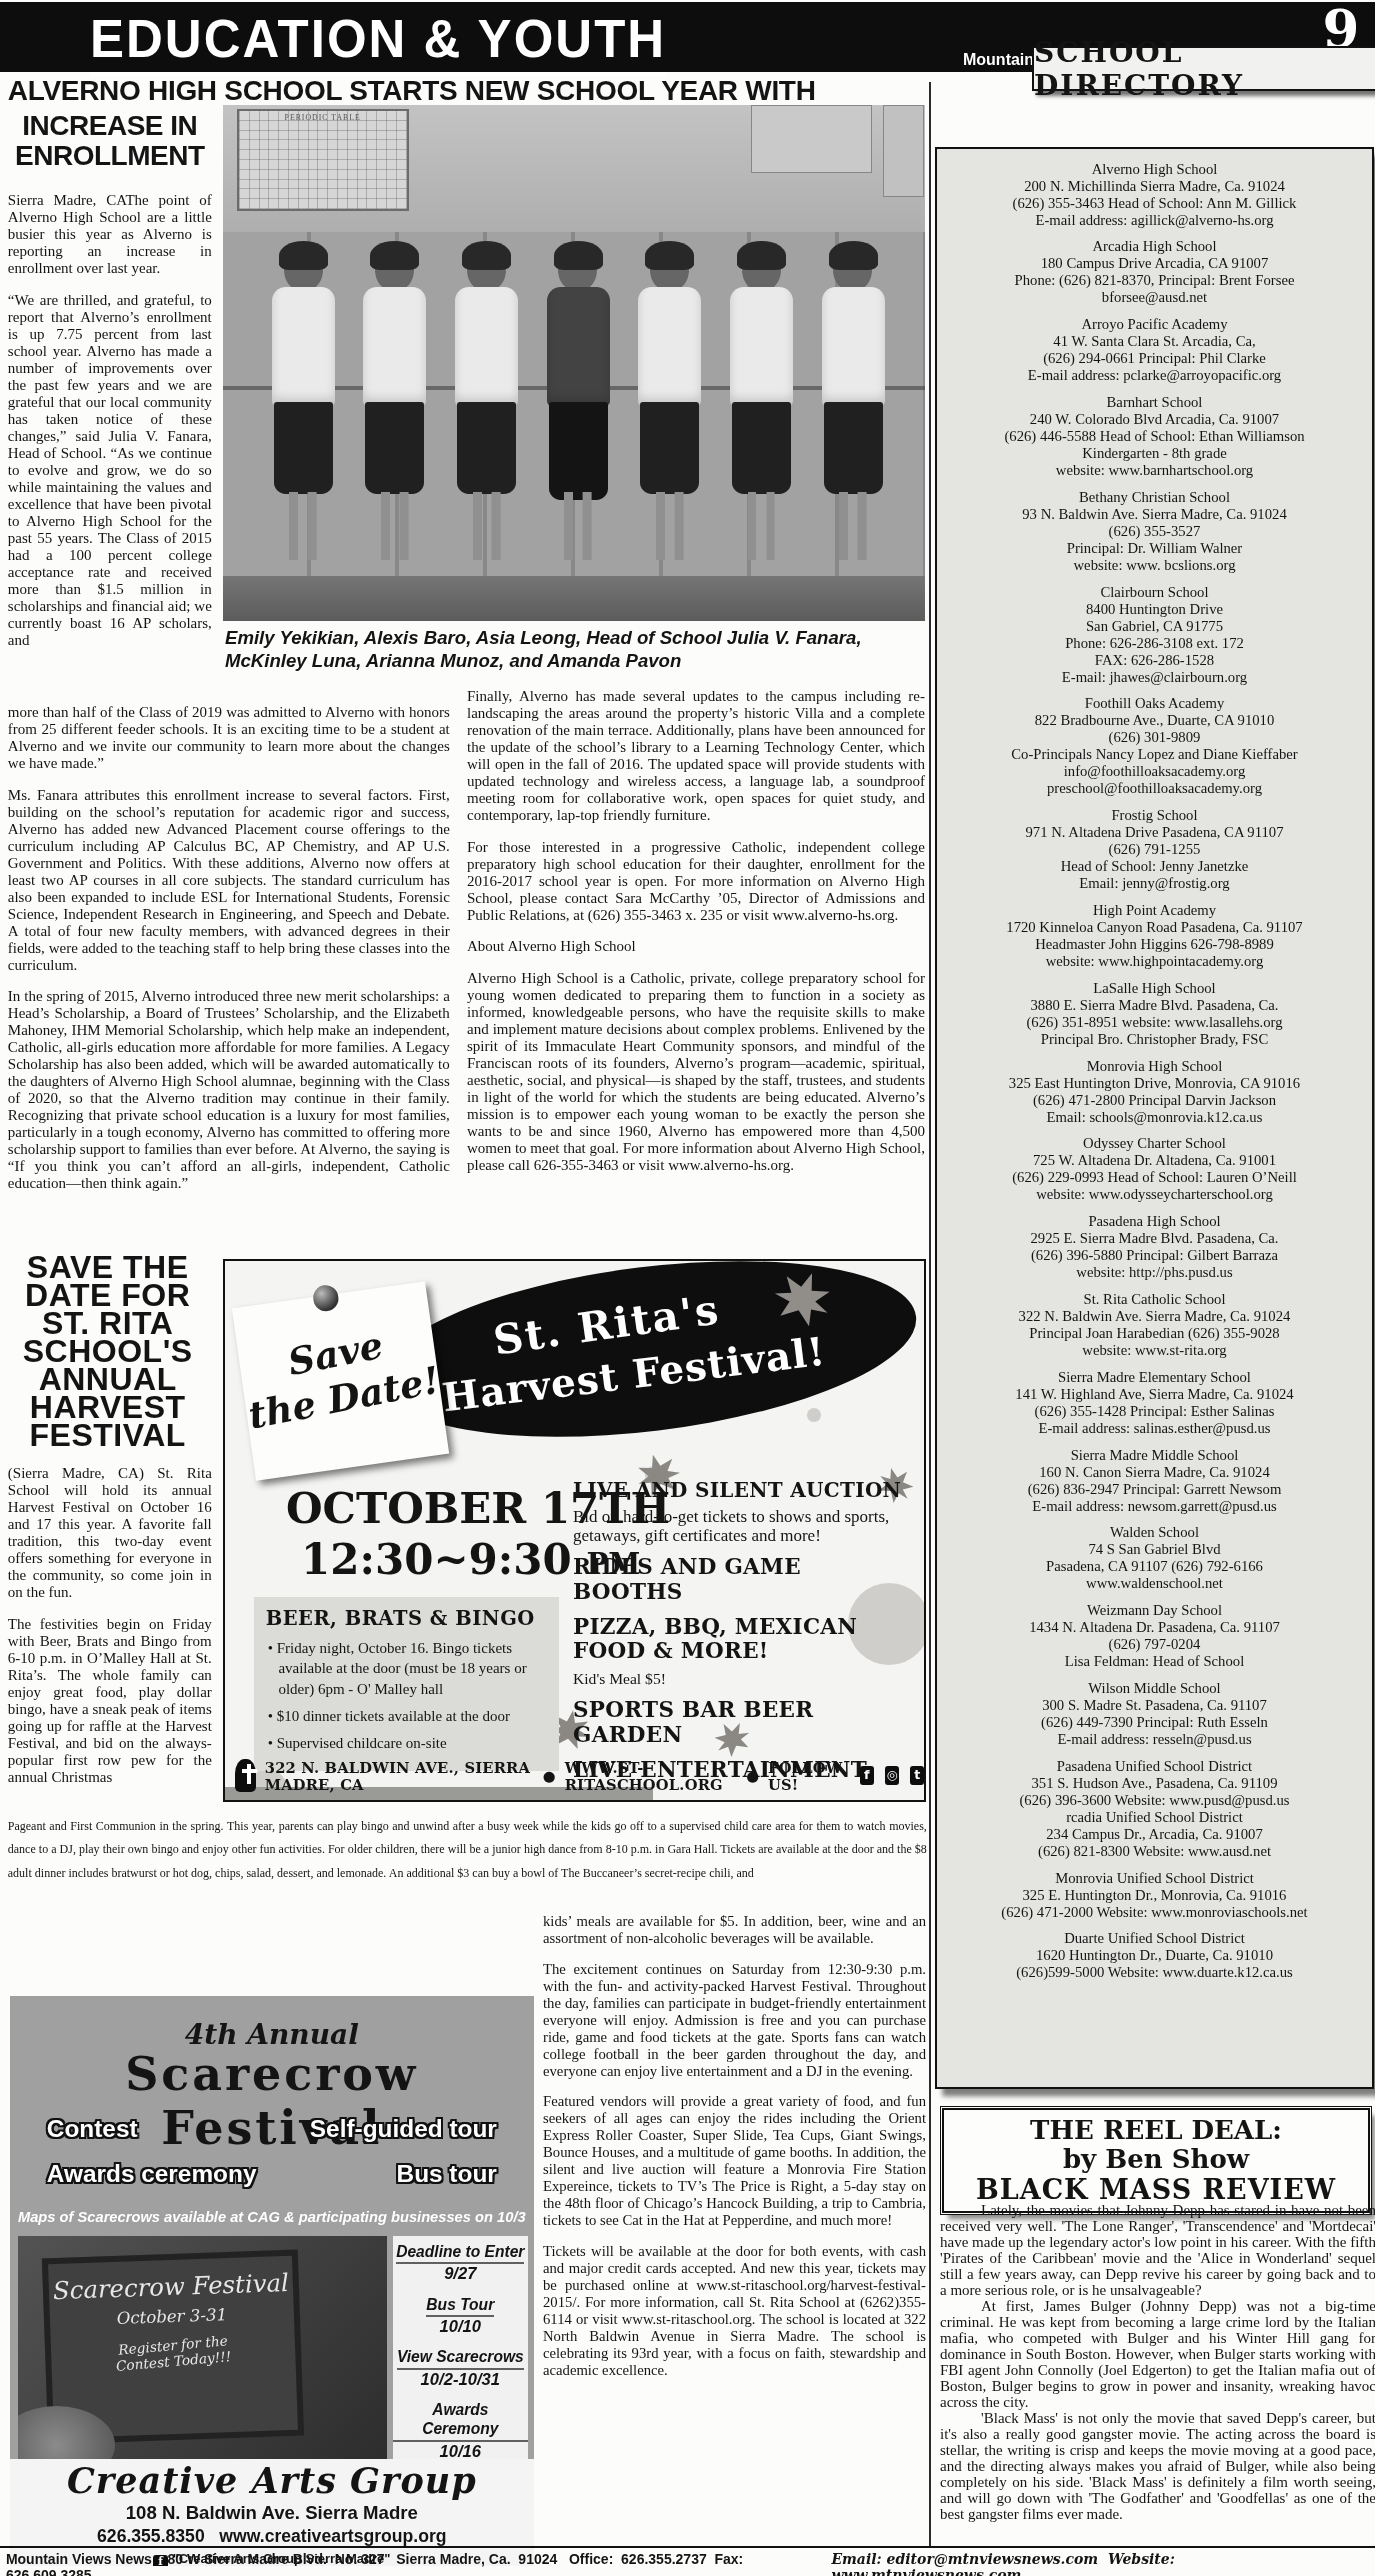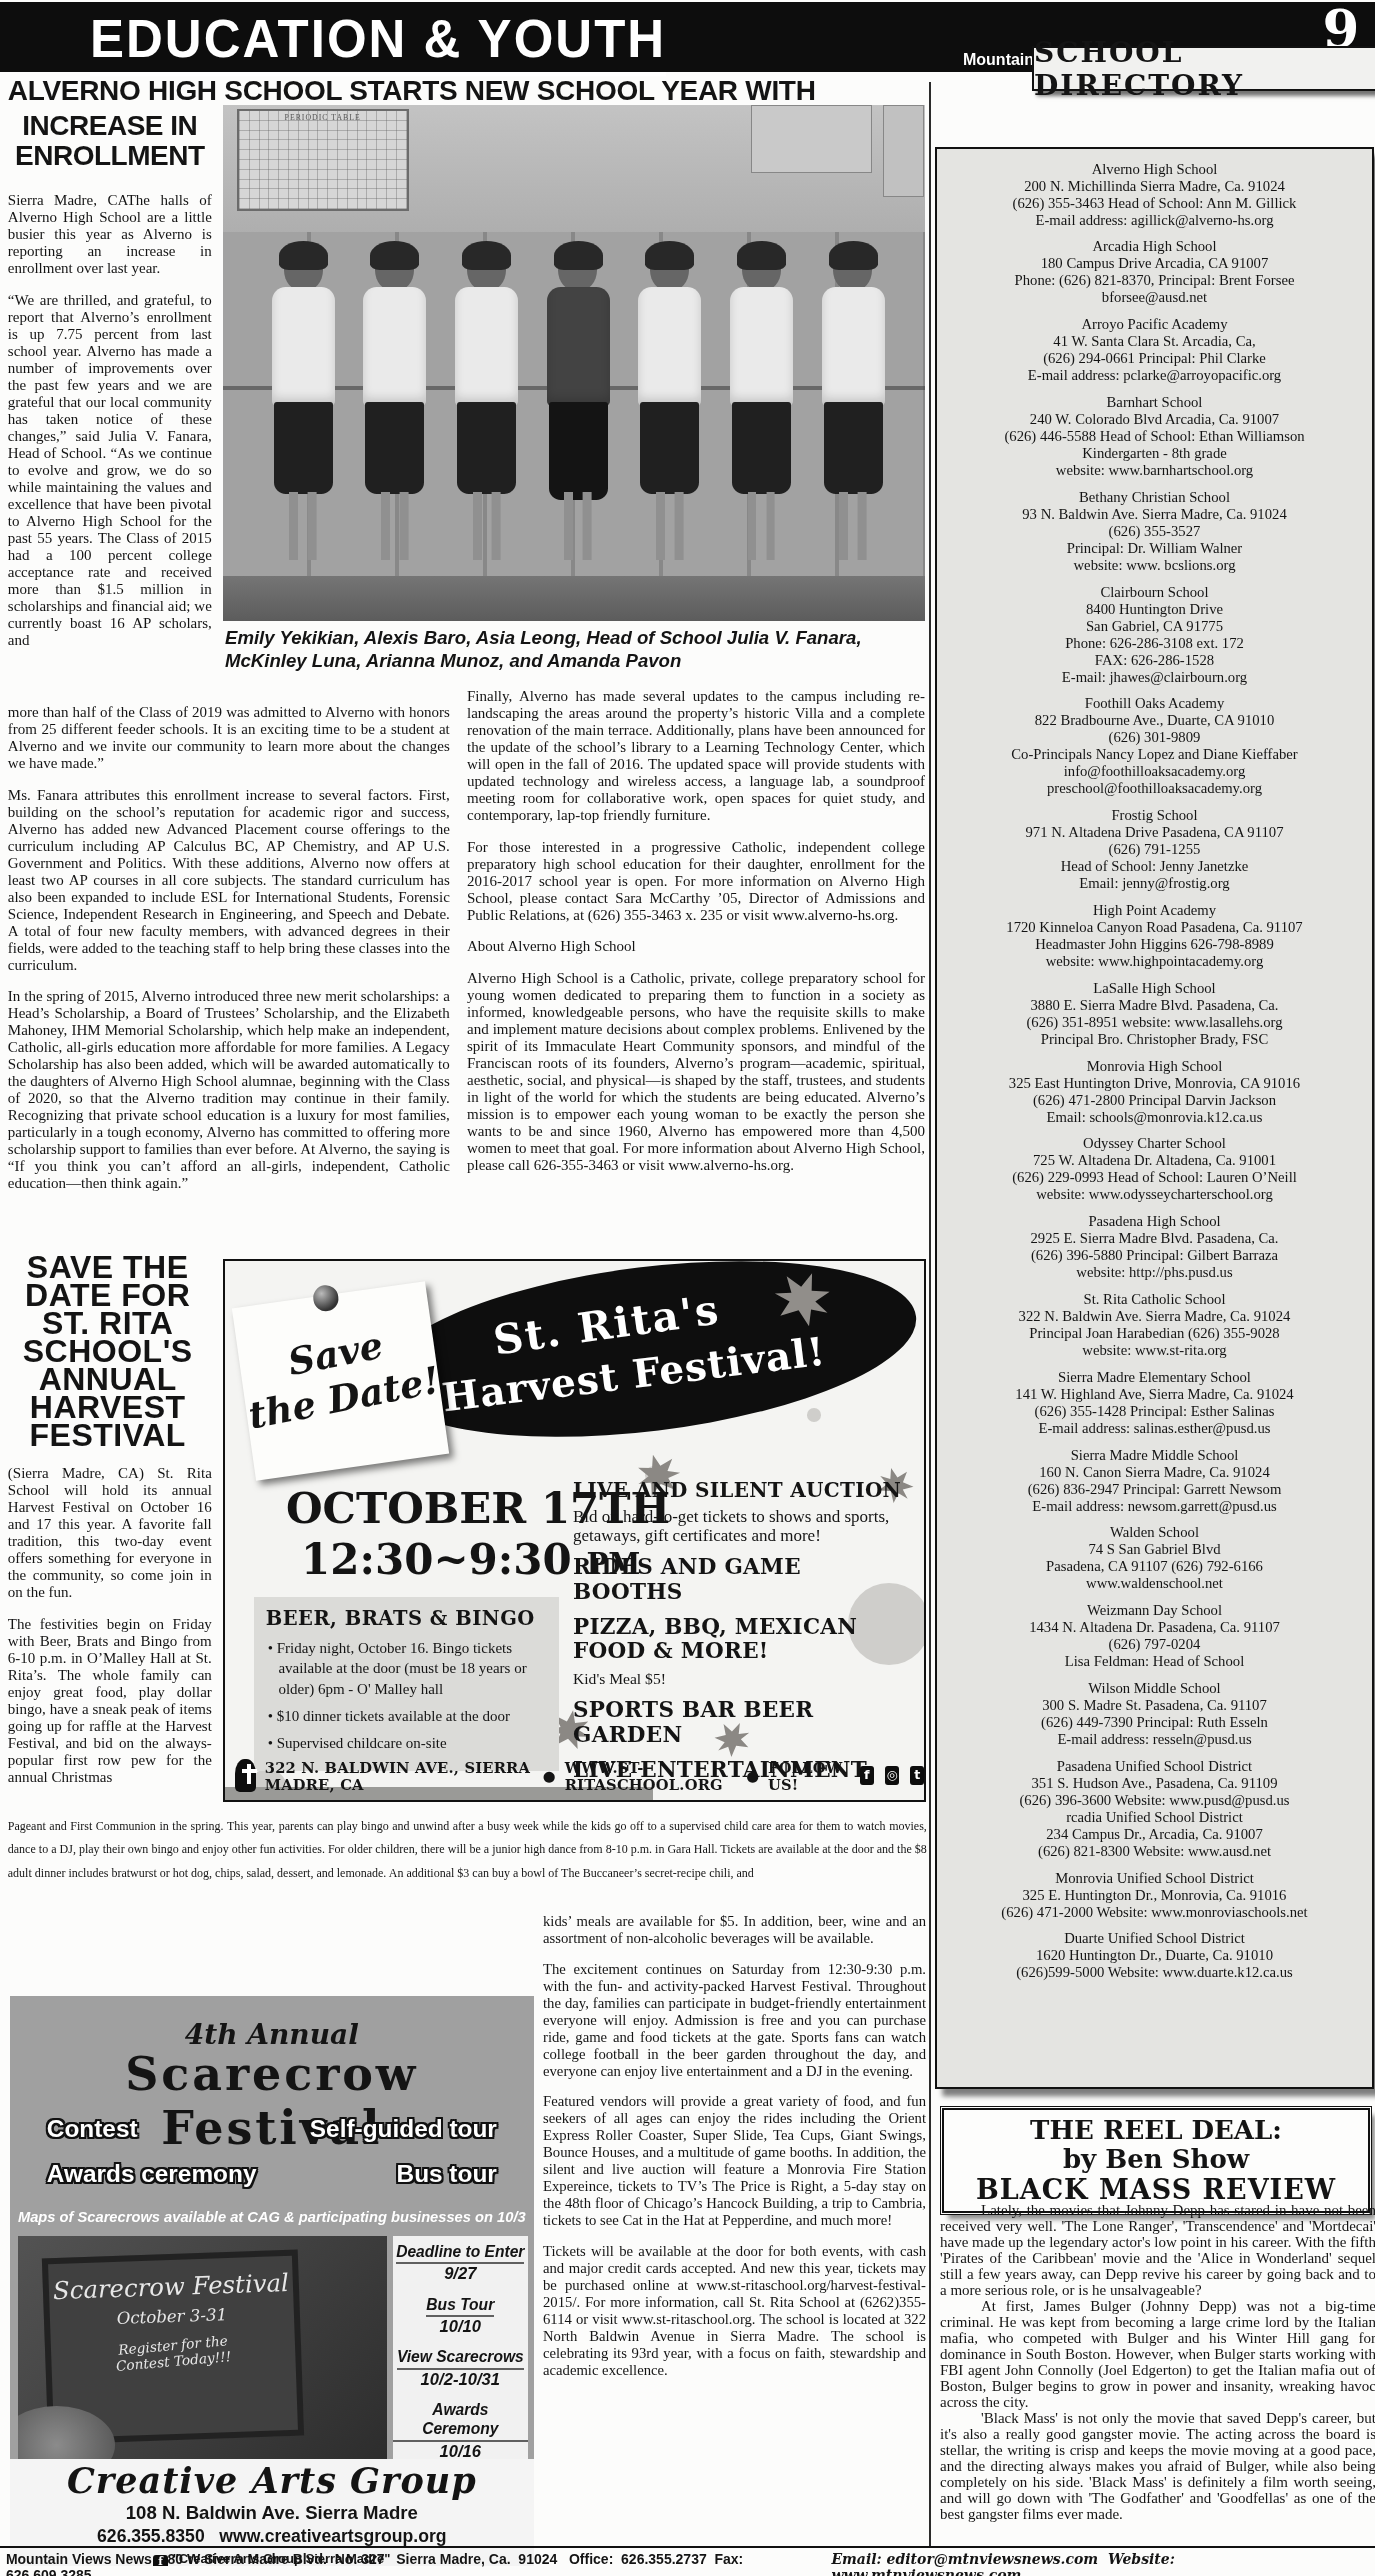--- a/index.html
+++ b/index.html
@@ -175,21 +175,21 @@
   </div>
 
   <div id="headline" class="sans">ALVERNO HIGH SCHOOL STARTS NEW SCHOOL YEAR WITH</div>
 
   <div id="dir-title-box">
     <span>SCHOOL DIRECTORY</span>
   </div>
 
   <div id="col1">
     <h2 class="sans">INCREASE IN ENROLLMENT</h2>
-    <p class="body-txt just">Sierra Madre, CAThe halls of Alverno High School are a little busier this year as Alverno is reporting an increase in enrollment over last year.</p>
+    <p class="body-txt just">Sierra Madre, CAThe point of Alverno High School are a little busier this year as Alverno is reporting an increase in enrollment over last year.</p>
     <p class="body-txt just">“We are thrilled, and grateful, to report that Alverno’s enrollment is up 7.75 percent from last school year. Alverno has made a number of improvements over the past few years and we are grateful that our local community has taken notice of these changes,” said Julia V. Fanara, Head of School. “As we continue to evolve and grow, we do so while maintaining the values and excellence that have been pivotal to Alverno High School for the past 55 years. The Class of 2015 had a 100 percent college acceptance rate and received more than $1.5 million in scholarships and financial aid; we currently boast 16 AP scholars, and</p>
   </div>
 
   <div id="photo">
     <div class="wall"></div>
     <div class="poster-a">
         <span>PERIODIC TABLE</span>
       </div>
     <div class="poster-b"></div>
     <div class="poster-c"></div>

